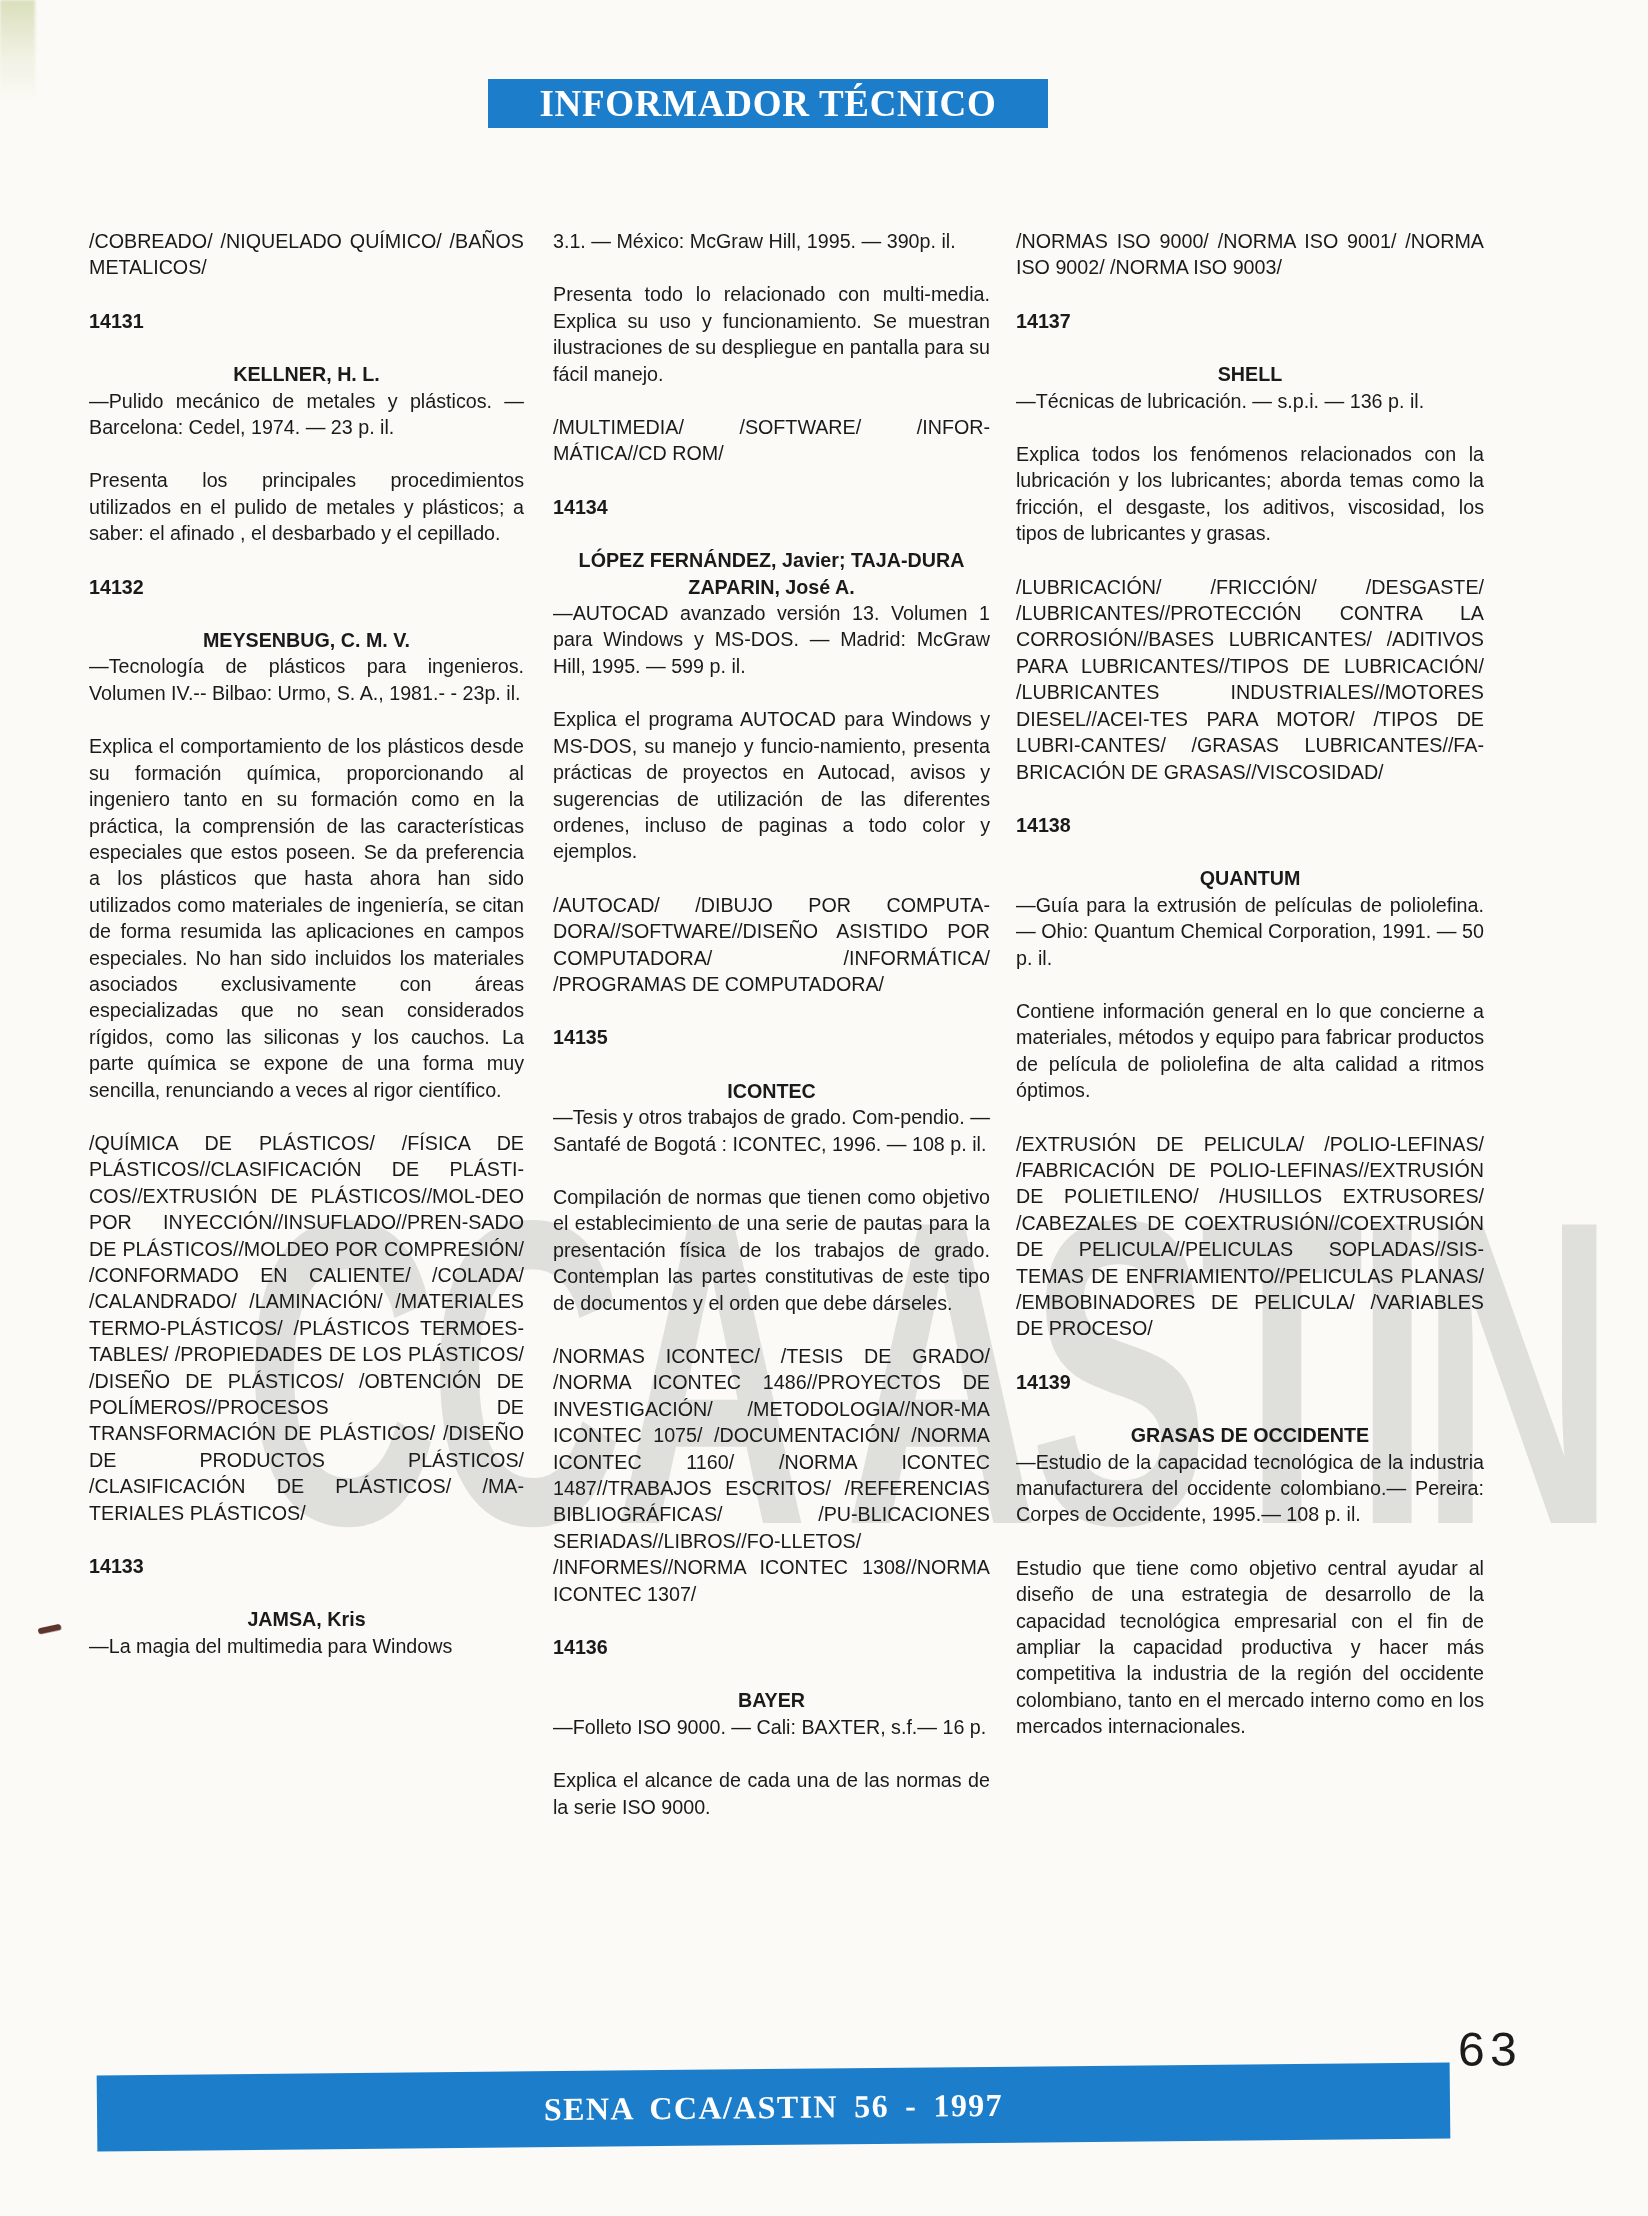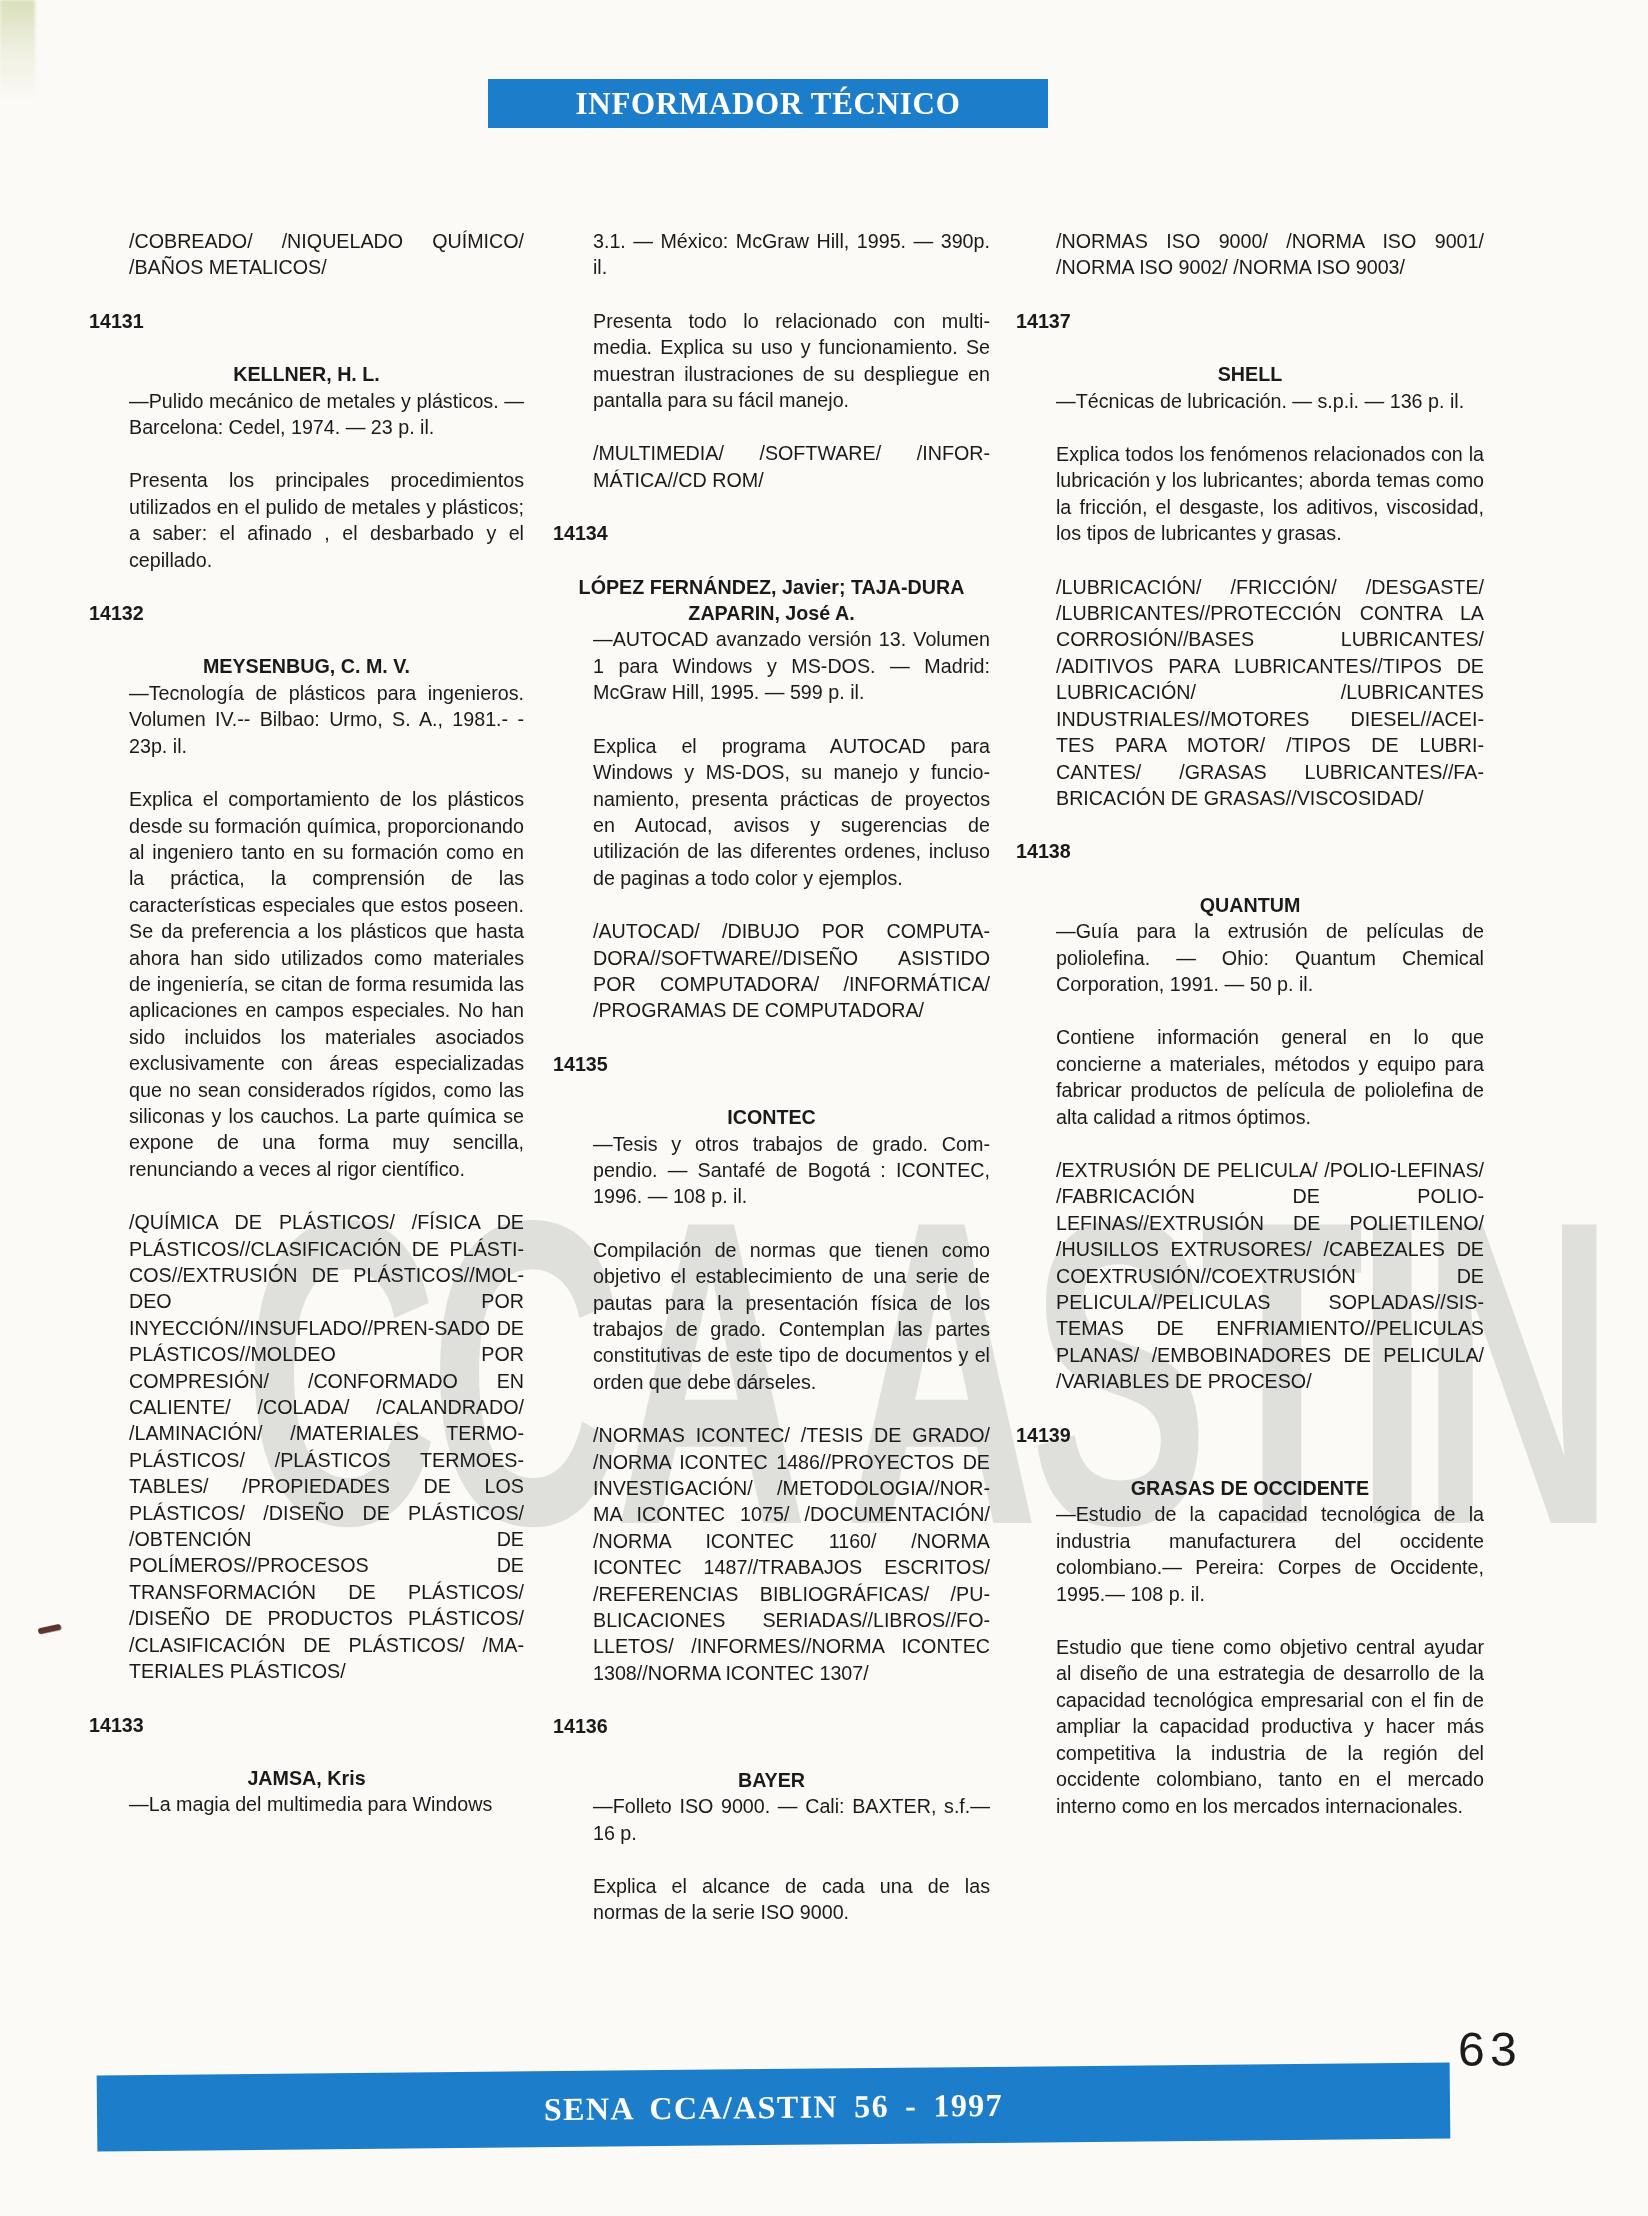--- a/index.html
+++ b/index.html
@@ -23,42 +23,42 @@
     box-shadow:0.7px 0.7px 0 rgba(93,53,44,.4);
   }
   
   .header-bar{
     position:absolute;left:488px;top:79px;width:560px;height:49px;
     background:#1c7ecb;
     display:flex;align-items:center;justify-content:center;
   }
   .header-bar span{
     font-family:"Liberation Serif", serif;
-    font-weight:700;font-size:31px;letter-spacing:0.7px;color:#ffffff;
+    font-weight:700;font-size:37px;letter-spacing:0.7px;color:#ffffff;
   }
   
   .watermark{
     position:absolute;left:244px;top:1156px;
     font-family:"Liberation Sans", sans-serif;
     font-weight:700;font-size:434px;line-height:434px;
     letter-spacing:-15px;white-space:nowrap;
     color:#9a9a9a;opacity:.28;
     transform:scaleX(.62);transform-origin:left top;
     z-index:0;user-select:none;
   }
   
   .col{
     position:absolute;top:228px;z-index:1;
     font-size:19.7px;line-height:26.4px;
   }
   .col-1{left:89px;width:435px;}
   .col-2{left:553px;width:437px;}
   .col-3{left:1016px;width:468px;}
   .blk{margin:0 0 27px 0;}
-  .desc,.para,.cite{text-align:justify;margin-left:40px;}
+  .desc,.para,.cite{text-align:justify;}
   .num{font-weight:700;}
   .author{font-weight:700;margin-bottom:0;text-align:center;}
   .author + .cite{margin-top:0;}
   
   .footer-bar{
     position:absolute;left:97px;top:2069px;width:1353px;height:76px;
     background:#1c7ecb;
     transform:rotate(-0.55deg);
     display:flex;align-items:center;justify-content:center;
   }

